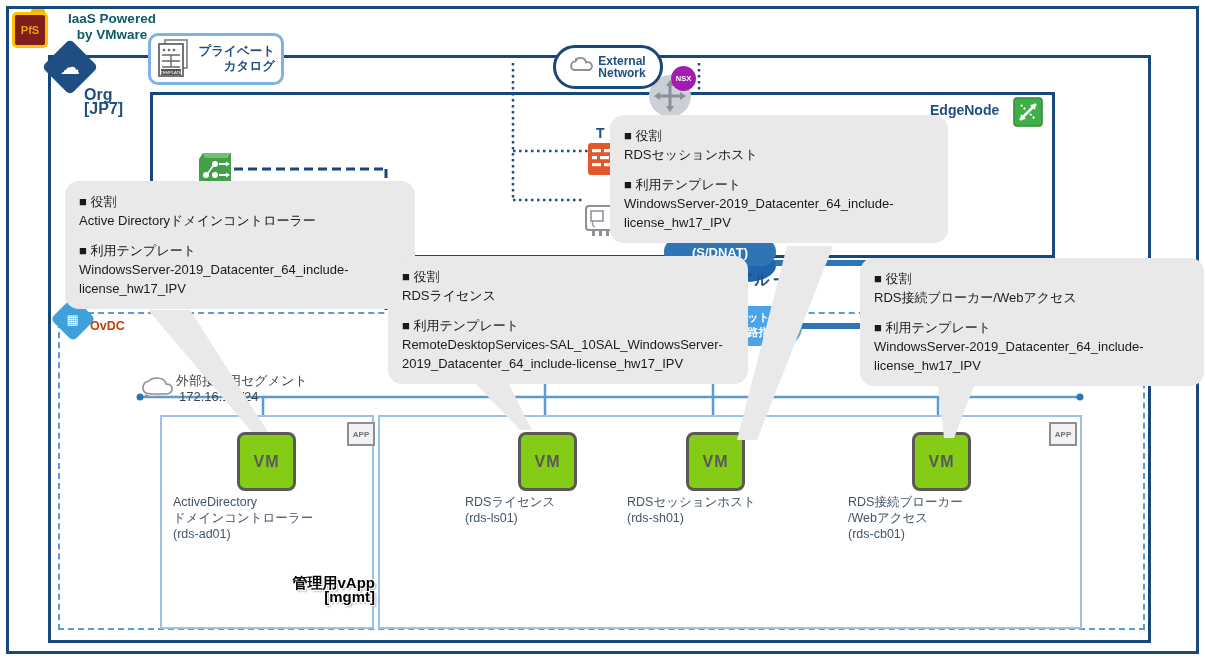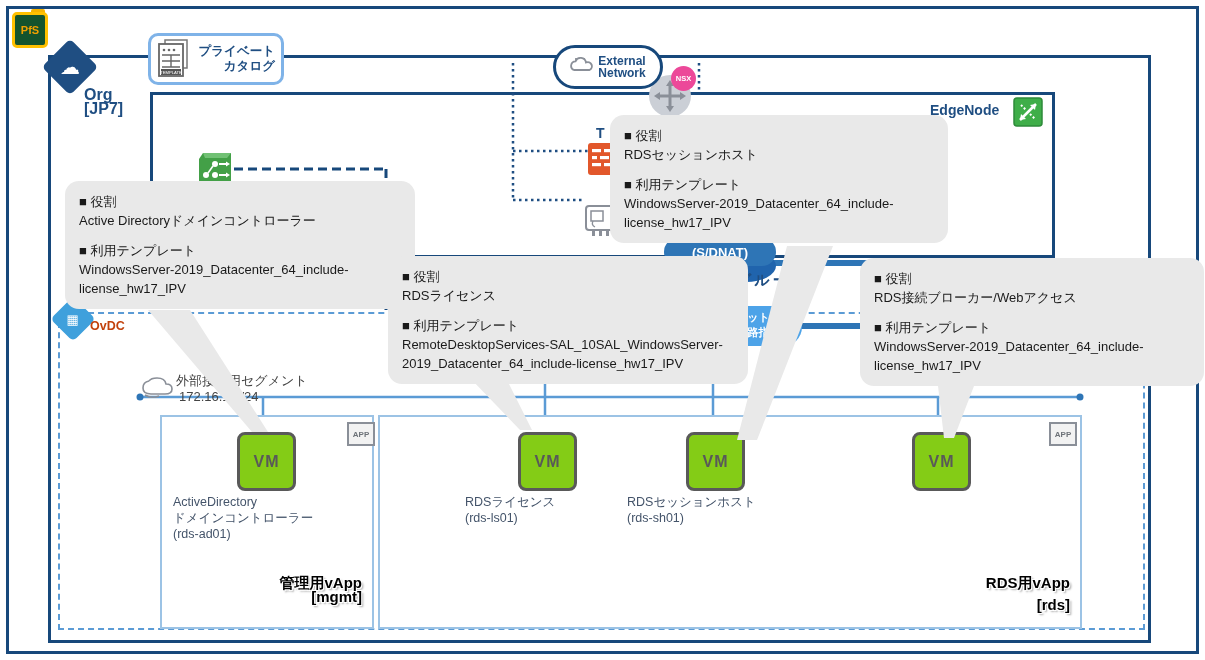--- a/index.html
+++ b/index.html
@@ -70,22 +70,26 @@
     <circle cx="140" cy="397" r="3.5" fill="#2E75B6"></circle>
     <circle cx="1080" cy="397" r="3.5" fill="#2E75B6"></circle>
 
     <g stroke="#2E75B6" stroke-width="6" stroke-linecap="round" fill="none">
       <path d="M772 263 H1146"></path>
       <path d="M792 326 H1146"></path>
     </g>
   </svg>
 
   <div class="abs" style="left:31px;top:9px;width:14px;height:14px;background:#F5B301;border-radius:2px;z-index:2;"></div>
-  <div class="abs" style="left:12px;top:12px;width:30px;height:30px;border:3px solid #FFC000;border-radius:5px;background:#14532d;z-index:3;
+  <div class="abs" style="left:12px;top:12px;width:30px;height:30px;border:3px solid #FFC000;border-radius:5px;background:#7f1d1d;z-index:3;
               display:flex;align-items:center;justify-content:center;font-size:11px;font-weight:bold;color:#F0A000;">PfS</div>
+  <div class="abs" style="left:50px;top:11px;width:124px;text-align:center;font-size:13.5px;font-weight:bold;color:#0E5A66;line-height:16px;z-index:3;">
+    <div>IaaS Powered</div>
+    <div>by VMware</div>
+  </div>
 
   <div class="diamond" style="left:50px;top:47px;width:40px;height:40px;background:#1F4E82;z-index:3;">
     <span style="font-size:20px;">☁</span>
   </div>
   <div class="abs navy bold" style="left:84px;top:88px;font-size:16px;line-height:14px;z-index:3;">
     <div>Org</div>
     <div>[JP7]</div>
   </div>
 
   <div class="abs" style="left:148px;top:33px;width:118px;height:46px;border:3px solid #7FB3E8;border-radius:10px;background:#fff;z-index:3;
@@ -110,21 +114,21 @@
     <circle cx="22" cy="22" r="21" fill="#CBCFD6"></circle>
     <g stroke="#8A8F98" stroke-width="3" fill="#8A8F98">
       <path d="M22 12 V32"></path>
         <path d="M12 22 H32"></path>
       <path d="M22 6 l-4 6 h8 z" stroke="none"></path>
       <path d="M22 38 l-4 -6 h8 z" stroke="none"></path>
       <path d="M6 22 l6 -4 v8 z" stroke="none"></path>
       <path d="M38 22 l-6 -4 v8 z" stroke="none"></path>
     </g>
   </svg>
-  <div class="abs" style="left:671px;top:66px;width:25px;height:25px;border-radius:50%;background:#ec4899;z-index:4;
+  <div class="abs" style="left:671px;top:66px;width:25px;height:25px;border-radius:50%;background:#a21caf;z-index:4;
               display:flex;align-items:center;justify-content:center;font-size:7.5px;font-weight:bold;color:#fff;text-align:right;">NSX</div>
 
   <div class="pill-ext">
     <svg width="24" height="20" viewBox="0 0 24 20">
       <path d="M10 2 V9" stroke="#8A8F98" stroke-width="1.8"></path>
       <path d="M5 2 H15" stroke="#8A8F98" stroke-width="1.8"></path>
       <path d="M4 13 a4.5 4.5 0 0 1 1.5 -8.7 a5.5 5.5 0 0 1 10.5 1.2 a4 4 0 0 1 3.5 7.5 z" fill="#fff" stroke="#8A8F98" stroke-width="1.8"></path>
     </svg>
     <div class="txt">
       <div>External</div>
@@ -197,31 +201,27 @@
     <path d="M8 6 q-6 1 -6 7 q0 6 8 6 h14 q7 0 7 -5 q0 -5 -6 -5 q-1 -6 -9 -6 q-6 0 -8 3" fill="#fff" stroke="#8A8F98" stroke-width="1.6"></path>
     <path d="M4 20 q6 4 14 1" fill="none" stroke="#8A8F98" stroke-width="1.6"></path>
   </svg>
   <div class="abs" style="left:176px;top:373px;font-size:13px;color:#444;line-height:16px;z-index:3;">
     <div>外部接続用セグメント</div>
     <div style="padding-left:3px;">172.16.1.0/24</div>
   </div>
 
   <div class="vapp" style="left:160px;top:415px;width:210px;height:210px;"></div>
   <div class="appbadge" style="left:347px;top:422px;">APP</div>
-  <div class="vapplabel" style="left:160px;top:415px;width:202px;height:202px;">
+  <div class="vapplabel" style="left:160px;top:415px;width:202px;height:202px;padding-left:13px;">
     <div style="position:absolute;right:0;bottom:24px;">管理用vApp</div>
     <div style="position:absolute;right:0;bottom:10px;">[mgmt]</div>
   </div>
 
   <div class="vapp" style="left:378px;top:415px;width:700px;height:210px;"></div>
   <div class="appbadge" style="left:1049px;top:422px;">APP</div>
-  <div class="vapplabel" style="left:378px;top:415px;width:692px;height:202px;">
-    <div style="position:absolute;right:0;bottom:24px;">RDS用vApp</div>
-    <div style="position:absolute;right:0;bottom:2px;">[rds]</div>
-  </div>
 
   <div class="vmbox" style="left:237px;top:432px;">VM</div>
   <div class="vmlabel" style="left:173px;top:494px;width:180px;">
     <div>ActiveDirectory</div>
     <div>ドメインコントローラー</div>
     <div>(rds-ad01)</div>
   </div>
 
   <div class="vmbox" style="left:518px;top:432px;">VM</div>
   <div class="vmlabel" style="left:465px;top:494px;width:160px;">
@@ -229,20 +229,25 @@
     <div>(rds-ls01)</div>
   </div>
 
   <div class="vmbox" style="left:686px;top:432px;">VM</div>
   <div class="vmlabel" style="left:627px;top:494px;width:170px;">
     <div>RDSセッションホスト</div>
     <div>(rds-sh01)</div>
   </div>
 
   <div class="vmbox" style="left:912px;top:432px;">VM</div>
+  <div class="vmlabel" style="left:848px;top:494px;width:180px;">
+    <div>RDS接続ブローカー</div>
+    <div>/Webアクセス</div>
+    <div>(rds-cb01)</div>
+  </div>
 
   <svg class="tails" width="1205" height="660" viewBox="0 0 1205 660">
     <polygon points="148,310 190,310 268,432 252,432" fill="#E9E9E9"></polygon>
     <polygon points="470,378 506,378 532,430 520,430" fill="#E9E9E9"></polygon>
     <polygon points="787,246 833,246 757,440 737,440" fill="#E9E9E9"></polygon>
     <polygon points="938,386 974,386 954,438 944,438" fill="#E9E9E9"></polygon>
   </svg>
 
   <div class="bubble" style="left:65px;top:181px;width:322px;">
     <p>■ 役割</p>

